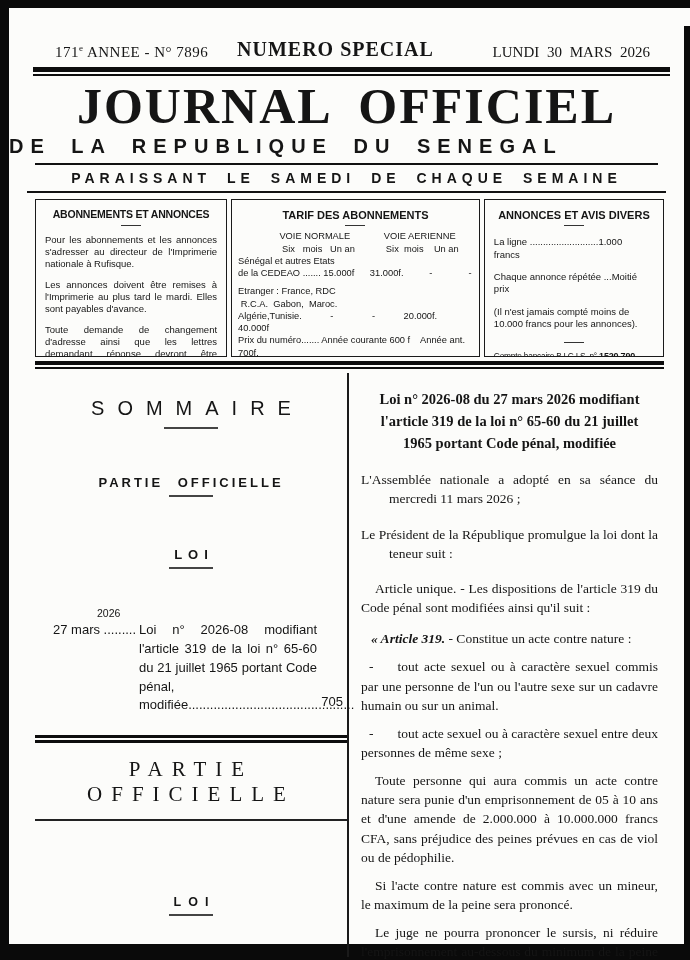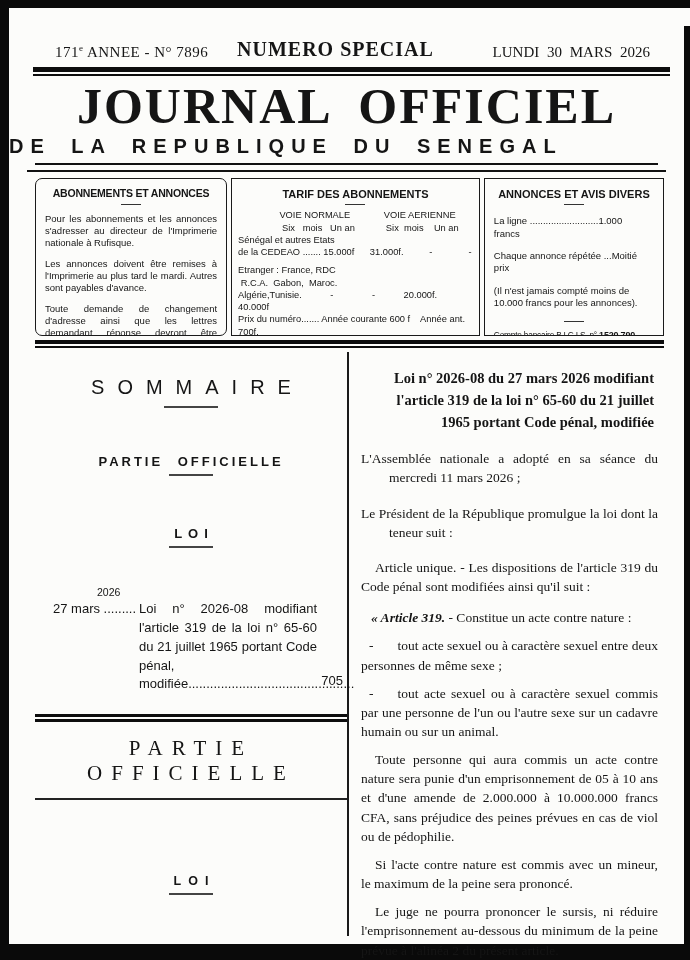--- a/index.html
+++ b/index.html
@@ -32,21 +32,21 @@
   .mast-tag{text-align:center;font-family:"Liberation Sans",sans-serif;font-weight:bold;
             font-size:14px;letter-spacing:5px;word-spacing:7px;margin-top:5px;}
   .mast-rule2{margin:5px 18px 0 18px;border-top:2.5px solid #111;}
 
   
   .boxes{display:flex;gap:4px;margin:6px 20px 0 26px;height:158px;}
   .ibox{border:1.6px solid #1a1a1a;font-family:"Liberation Sans",sans-serif;
         font-size:9.5px;line-height:1.3;overflow:hidden;box-sizing:border-box;}
   .ibox-title{text-align:center;font-weight:bold;margin-top:8px;}
   .box-dash{width:20px;border-top:1.6px solid #333;margin:3px auto 4px auto;}
-  .ibox1{width:193px;padding:0 9px;border-radius:7px;}
+  .ibox1{width:193px;padding:0 9px;}
   .ibox1 .ibox-title{font-size:10.5px;letter-spacing:-0.2px;}
   .ibox1 p{margin:8px 0 0 0;text-align:justify;}
   .ibox2{width:250px;padding:0 6px;}
   .ibox2 .ibox-title{font-size:11px;}
   .ibox2 .tline{white-space:pre-wrap;margin:0;font-size:9.3px;line-height:1.32;}
   .ibox2 .tgap{height:6px;}
   .ibox3{width:181px;padding:0 9px;}
   .ibox3 .ibox-title{font-size:11px;}
   .ibox3 .aline{margin:10px 8px 0 0;}
   .ibox3 .note{margin:10px 0 0 0;}
@@ -76,21 +76,21 @@
   .toc-date{position:absolute;left:0;top:0;}
   .toc-text{display:block;margin-left:86px;text-align:justify;}
   .toc-page{position:absolute;right:-26px;bottom:3px;}
   .lrule{margin:20px 0 0 0;border-top:3px solid #0d0d0d;border-bottom:3px solid #0d0d0d;height:2px;}
   .partie2{text-align:center;font-size:21px;letter-spacing:9px;word-spacing:16px;margin-top:14px;}
   .partie2-rule{border-top:2px solid #222;margin-top:12px;}
   .loi2{text-align:center;font-family:"Liberation Sans",sans-serif;font-weight:bold;
         font-size:12.5px;letter-spacing:7px;margin-top:74px;text-indent:7px;}
 
   
-  .art-title{font-weight:bold;font-size:14.5px;text-align:right;line-height:1.5;
+  .art-title{font-weight:bold;font-size:14.5px;text-align:center;line-height:1.5;
              margin:2px 4px 0 4px;}
   .colR p{font-size:13.5px;line-height:1.42;text-align:justify;margin:9px 0 0 0;}
   .p-hang{padding-left:28px;text-indent:-28px;margin-top:16px !important;}
   .p-ind{text-indent:14px;}
   .p-art{margin-top:12px !important;text-indent:10px;}
   .p-art .lead{font-weight:bold;font-style:italic;}
   .p-bullet{text-indent:8px;}
   .p-bullet .dash{margin-right:24px;}
 </style>
 </head>
@@ -107,29 +107,30 @@
     <div class="hdr">
       <span class="edition"><span>171</span><sup>e</sup><span> ANNEE - N° 7896</span></span>
       <span class="special">NUMERO SPECIAL</span>
       <span class="date">LUNDI 30 MARS 2026</span>
     </div>
     <div class="hdr-rule"></div>
 
     <div class="mast-title">JOURNAL OFFICIEL</div>
     <div class="mast-sub">DE LA REPUBLIQUE DU SENEGAL</div>
     <div class="mast-rule1"></div>
+    <div class="mast-tag">PARAISSANT LE SAMEDI DE CHAQUE SEMAINE</div>
     <div class="mast-rule2"></div>
 
     <div class="boxes">
 
       <div class="ibox ibox1">
         <div class="ibox-title">ABONNEMENTS ET ANNONCES</div>
         <div class="box-dash"></div>
         <p>Pour les abonnements et les annonces s'adresser au directeur de l'Imprimerie nationale à Rufisque.</p>
-        <p>Les annonces doivent être remises à l'Imprimerie au plus tard le mardi. Autres sont payables d'avance.</p>
+        <p>Les annonces doivent être remises à l'Imprimerie au plus tard le mardi. Elles sont payables d'avance.</p>
         <p>Toute demande de changement d'adresse ainsi que les lettres demandant réponse devront être accompagnées de la somme de 175 francs</p>
       </div>
 
       <div class="ibox ibox2">
         <div class="ibox-title">TARIF DES ABONNEMENTS</div>
         <div class="box-dash"></div>
         <div class="tline">                VOIE NORMALE             VOIE AERIENNE</div>
         <div class="tline">                 Six   mois   Un an            Six  mois    Un an</div>
         <div class="tline">Sénégal et autres Etats</div>
         <div class="tline">de la CEDEAO ....... 15.000f      31.000f.          -              -</div>
@@ -186,22 +187,22 @@
 
       <div class="colR">
         <div class="art-title">Loi n° 2026-08 du 27 mars 2026 modifiant l'article 319 de la loi n° 65-60 du 21 juillet 1965 portant Code pénal, modifiée</div>
 
         <p class="p-hang">L'Assemblée nationale a adopté en sa séance du mercredi 11 mars 2026 ;</p>
         <p class="p-hang">Le Président de la République promulgue la loi dont la teneur suit :</p>
         <p class="p-ind" style="margin-top:16px">Article unique. - Les dispositions de l'article 319 du Code pénal sont modifiées ainsi qu'il suit :</p>
 
         <p class="p-art"><span class="lead">« Article 319.</span><span> - Constitue un acte contre nature :</span></p>
 
+        <p class="p-bullet"><span class="dash">-</span><span>tout acte sexuel ou à caractère sexuel commis par une personne de l'un ou l'autre sexe sur un cadavre humain ou sur un animal.</span></p>
         <p class="p-bullet"><span class="dash">-</span><span>tout acte sexuel ou à caractère sexuel entre deux personnes de même sexe ;</span></p>
-        <p class="p-bullet"><span class="dash">-</span><span>tout acte sexuel ou à caractère sexuel commis par une personne de l'un ou l'autre sexe sur un cadavre humain ou sur un animal.</span></p>
 
         <p class="p-ind">Toute personne qui aura commis un acte contre nature sera punie d'un emprisonnement de 05 à 10 ans et d'une amende de 2.000.000 à 10.000.000 francs CFA, sans préjudice des peines prévues en cas de viol ou de pédophilie.</p>
         <p class="p-ind">Si l'acte contre nature est commis avec un mineur, le maximum de la peine sera prononcé.</p>
         <p class="p-ind">Le juge ne pourra prononcer le sursis, ni réduire l'emprisonnement au-dessous du minimum de la peine prévue à l'alinéa 2 du présent article.</p>
 
       </div>
     </div>
 
   </div>
 </div>

